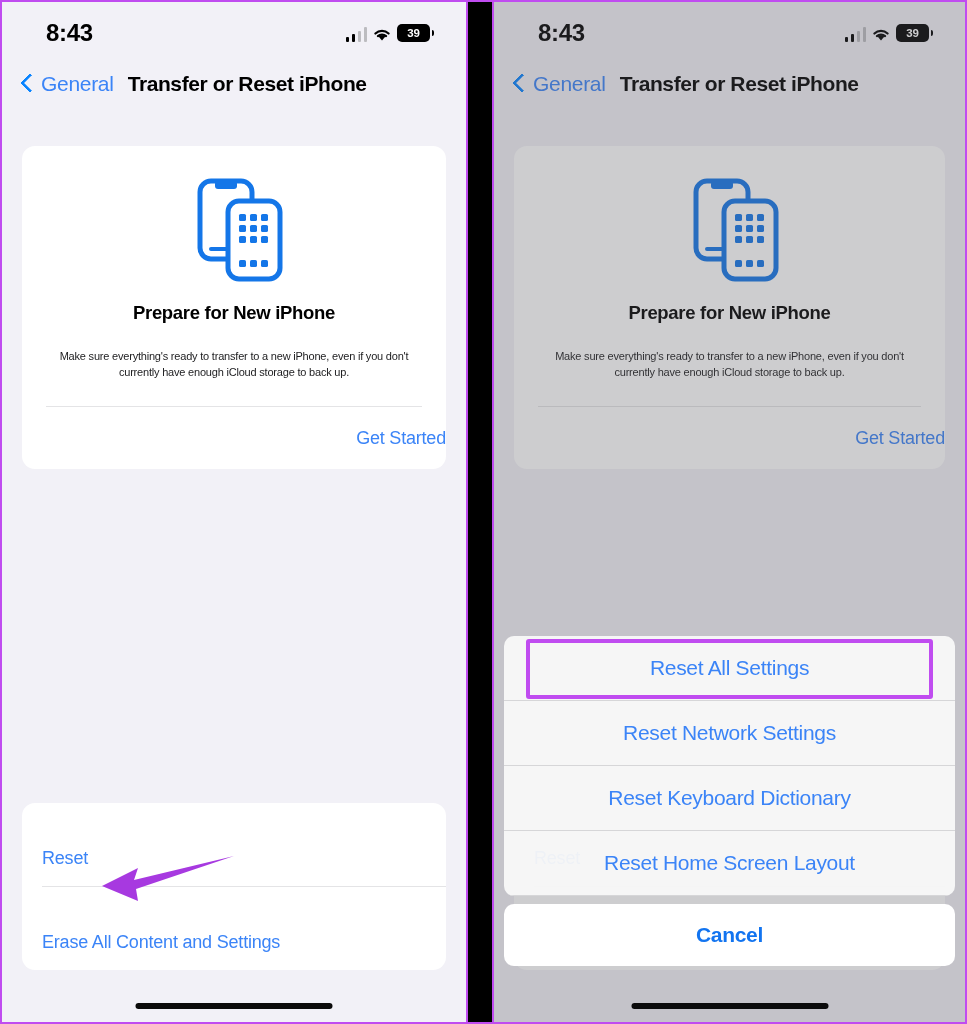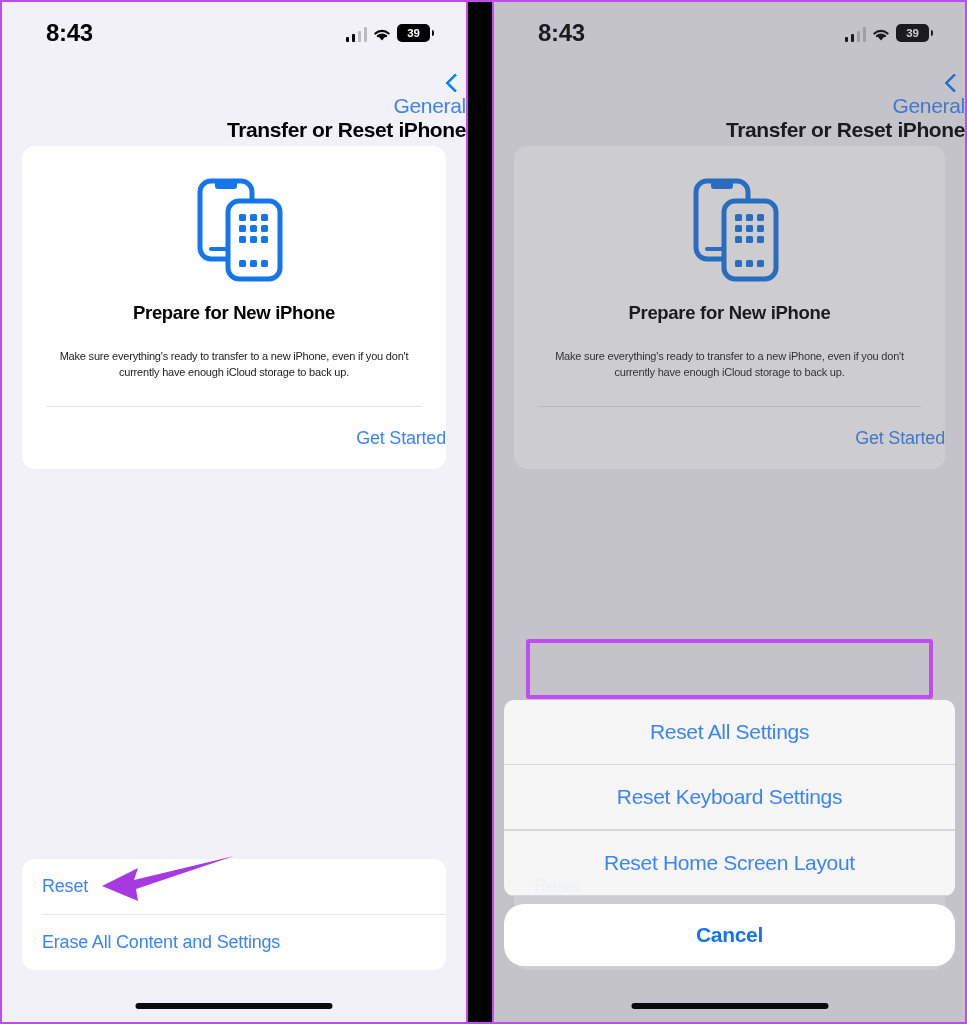--- a/index.html
+++ b/index.html
@@ -68,24 +68,23 @@
     display:flex; align-items:center; justify-content:center; position:relative;
   }
   .battery span{ color:#fff; font-size:11.5px; font-weight:bold; letter-spacing:-0.2px;}
   .battery::after{
     content:""; position:absolute; right:-4px; top:6px;
     width:2.5px; height:6px; background:#000; border-radius:0 2px 2px 0;
   }
 
   
   .navbar{
-    display:flex; align-items:flex-end;
+    display:flex; align-items:flex-start;
     padding:8px 0 0 14px;
     height:58px;
-    flex-direction:column;
   }
   .chev{
     width:22px; height:22px; position:relative; flex:0 0 auto; margin-right:3px;
   }
   .chev::before{
     content:""; position:absolute; left:7px; top:4px;
     width:11px; height:11px;
     border-left:3px solid #0a84ff; border-bottom:3px solid #0a84ff;
     transform:rotate(45deg);
     border-radius:1px;
@@ -121,21 +120,21 @@
   }
 
   
   .bottom-list{
     position:absolute; left:20px; right:20px; bottom:52px;
     background:#fff; border-radius:13px; overflow:hidden;
     z-index:2;
   }
   .list-row{
     font-size:18px; color:#3b84f7;
-    padding:17px 20px 17px 20px; letter-spacing:-0.2px;
+    padding:17px 20px 17px 20px; letter-spacing:-0.2px;margin-top:28px;
   }
   .list-sep{ height:1px; background:#e4e4e6; margin-left:20px; }
 
   
   .home-ind{
     position:absolute; bottom:13px; left:50%; transform:translateX(-50%);
     width:197px; height:6px; border-radius:3px; background:#0b0b0b;
     z-index:8;
   }
 
@@ -159,21 +158,21 @@
     border-radius:10px; overflow:hidden;
     margin-bottom:8px;
   }
   .sheet-item{
     font-size:21px; color:#3b84f7; text-align:center;
     padding:20px 0 20px; letter-spacing:-0.3px;
     position:relative;
   }
   .sheet-sep{ height:1px; background:#d6d6d8; }
   .sheet-cancel{
-    background:#ffffff; border-radius:20px;
+    background:#ffffff; border-radius:10px;
     font-size:21px; font-weight:bold; color:#1274f0; text-align:center;
     padding:19px 11px 19px; letter-spacing:-0.3px;
   }
 
   
   .hl-ring{
     position:absolute;
     border:4px solid #c04cf0;
     border-radius:3px;
     pointer-events:none;
@@ -331,22 +330,23 @@
       <div class="list-sep"></div>
       <div class="list-row">Erase All Content and Settings</div>
     </div>
 
     <div class="dim"></div>
 
     <div class="sheet-wrap">
       <div class="sheet-group">
         <div class="sheet-item">Reset All Settings</div>
         <div class="sheet-sep"></div>
-        <div class="sheet-item" id="hl-target">Reset Keyboard Settings</div>
+        <div class="sheet-item" id="hl-target">Reset Network Settings</div>
         <div class="sheet-sep"></div>
+        <div class="sheet-item">Reset Keyboard Dictionary</div>
         <div class="sheet-sep"></div>
         <div class="sheet-item">Reset Home Screen Layout</div>
         <div class="sheet-sep"></div>
       </div>
       <div class="sheet-cancel">Cancel</div>
     </div>
 
     <div class="hl-ring" id="hl-ring" style="left: 32px; top: 637px; width: 407px; height: 60px;"></div>
 
     <div class="home-ind"></div>

